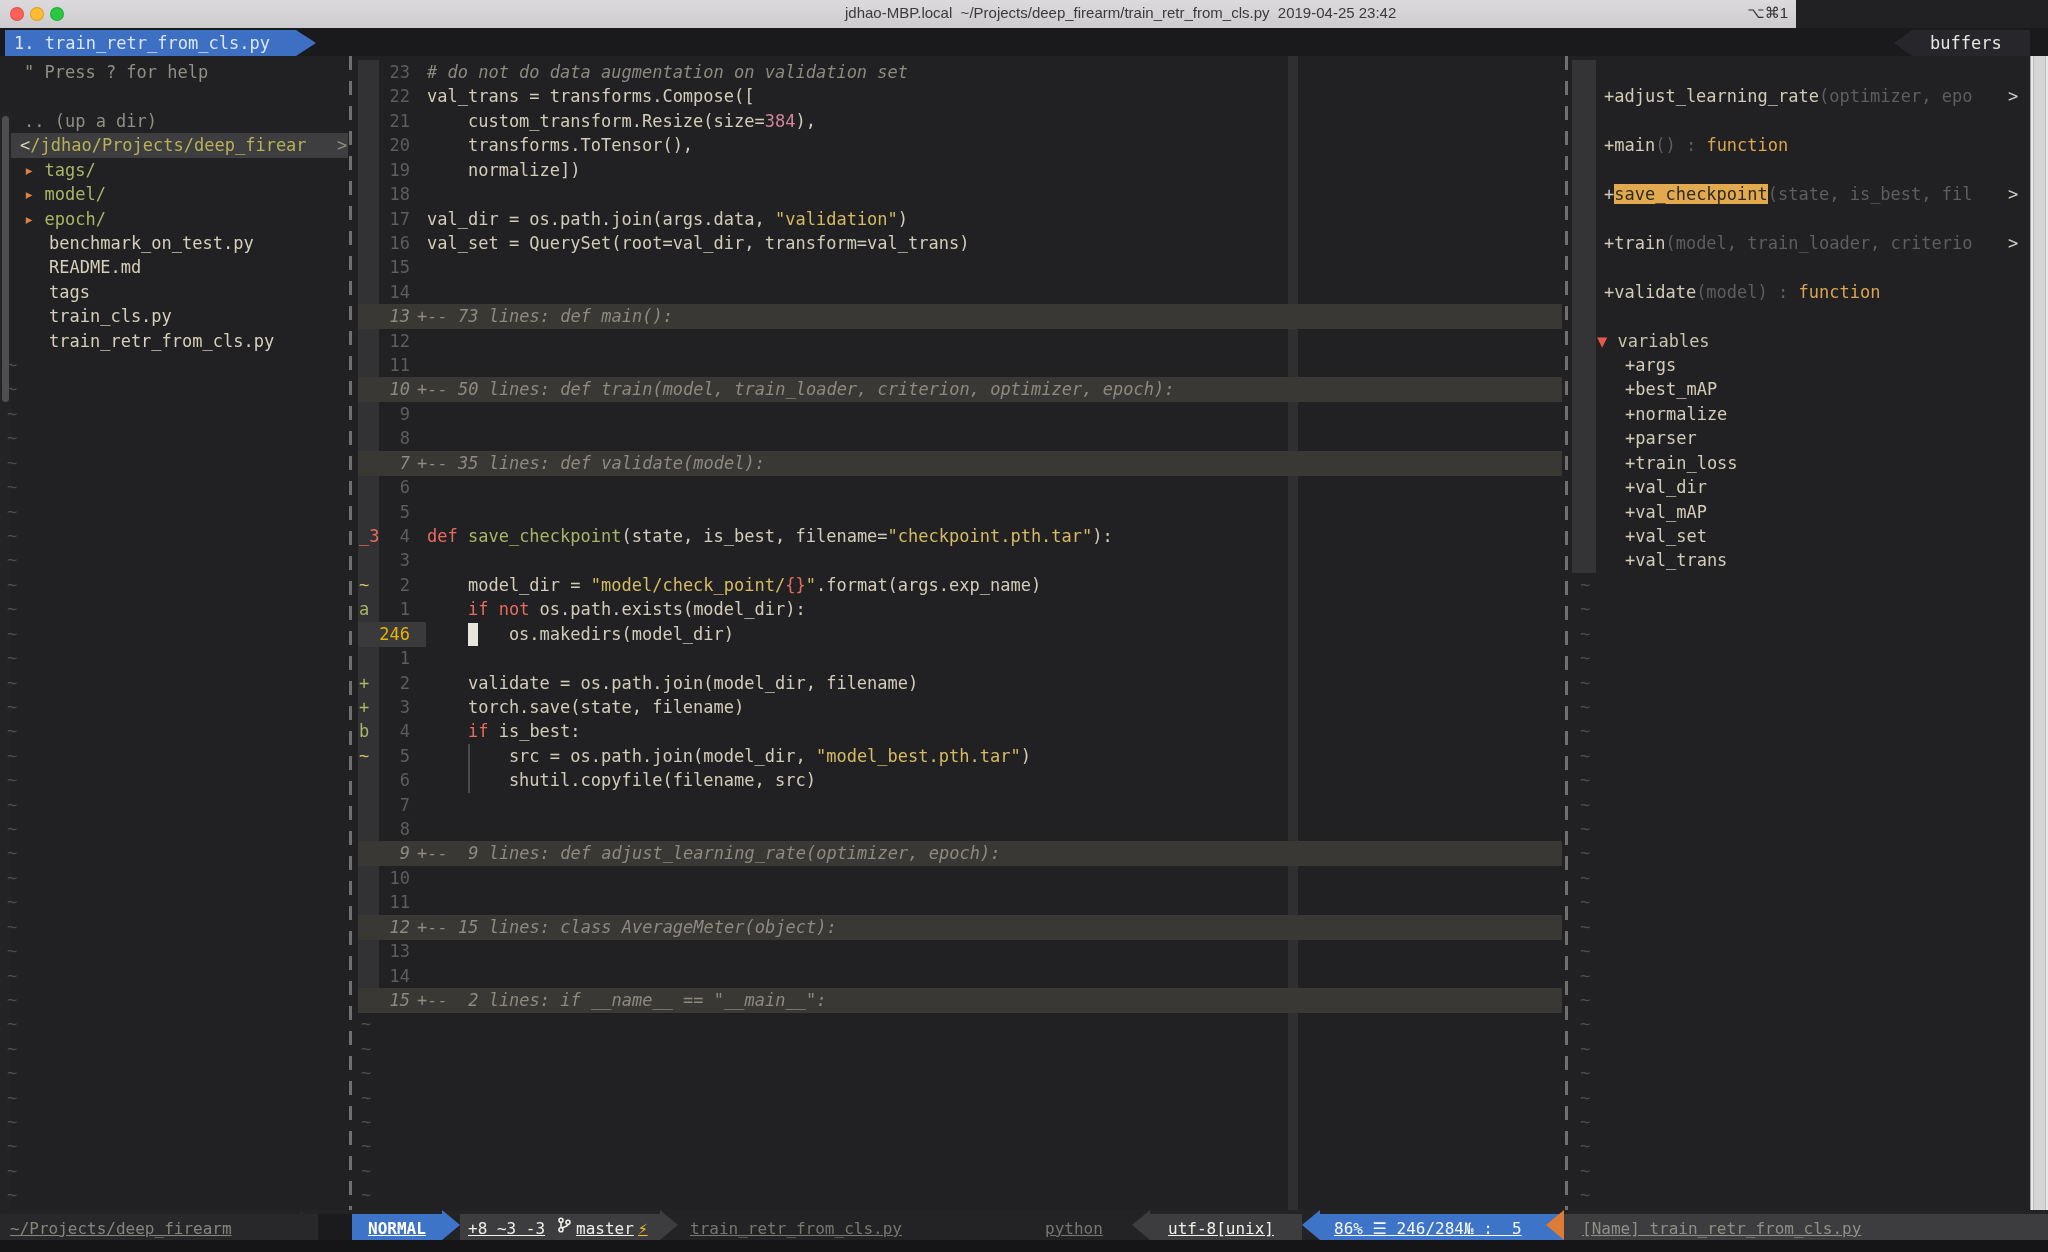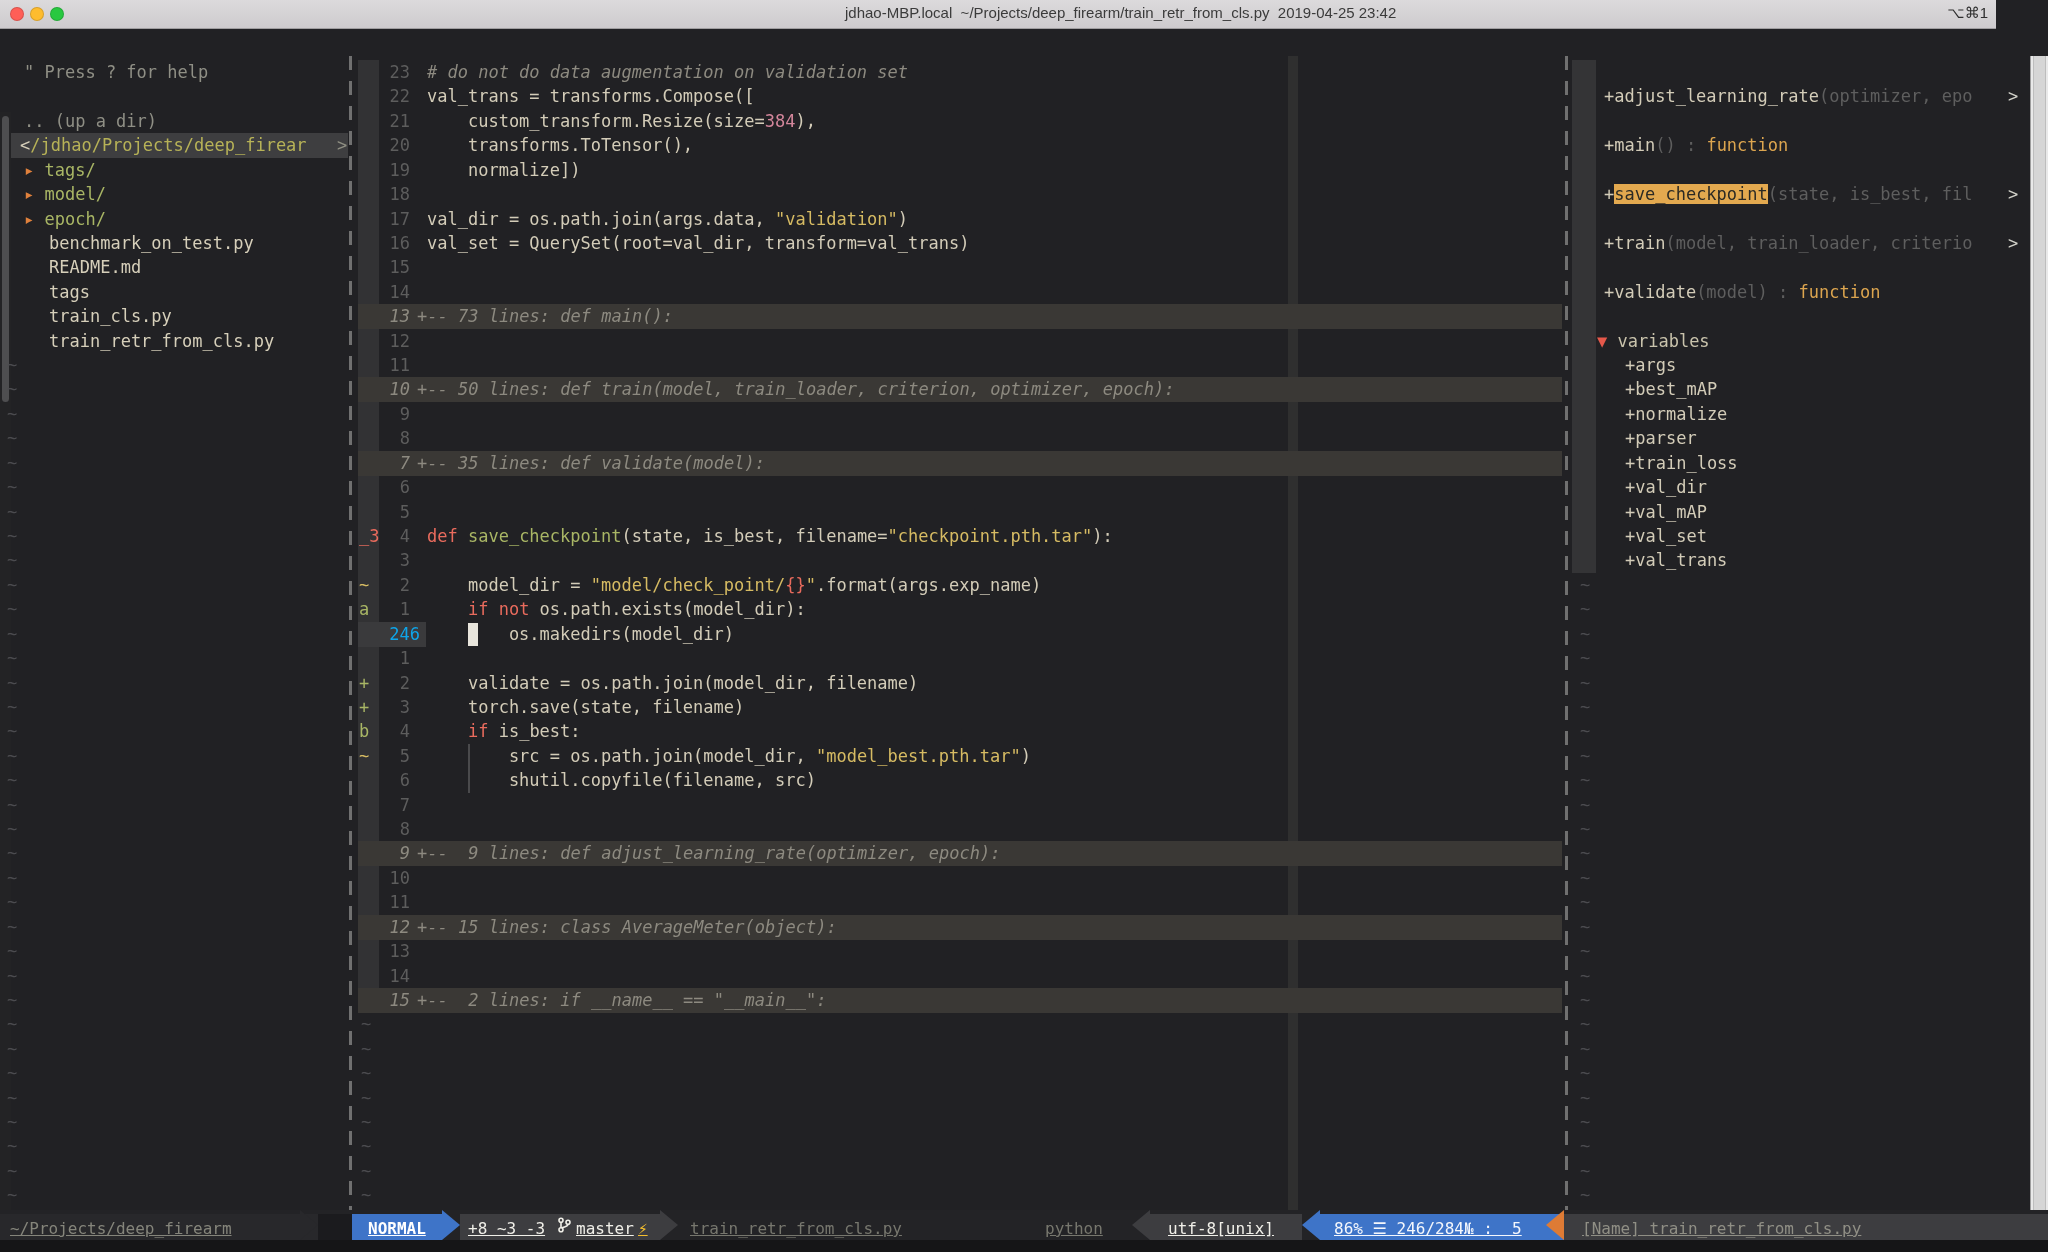--- a/index.html
+++ b/index.html
@@ -1,20 +1,20 @@
 <!DOCTYPE html>
 <html style="--hl: #e3a94f;"><head>
 <meta charset="utf-8">
 <style>
   html,body{margin:0;padding:0;background:#000;}
   #screen{position:relative;width:2048px;height:1252px;overflow:hidden;background:#212124;
           font-family:"DejaVu Sans Mono",monospace;font-size:17px;}
   .abs{position:absolute;}
   
-  #titlebar{left:0;top:0;width:1996px;height:28px;background:linear-gradient(#dcdadc,#cecbce);
+  #titlebar{left:0;top:0;width:1796px;height:28px;background:linear-gradient(#dcdadc,#cecbce);
             border-bottom:1px solid #a09ea0;font-family:"Liberation Sans",sans-serif;}
   .light{position:absolute;top:7px;width:14px;height:14px;border-radius:50%;}
   #title-text{position:absolute;left:845px;top:4px;color:#3b3b3b;font-size:15px;white-space:pre;}
   #title-shortcut{position:absolute;right:8px;top:4px;color:#2e2e2e;font-size:15px;}
   
   #tabbar{left:0;top:28px;width:2048px;height:28px;background:#1a1a1c;}
   #tab-active{position:absolute;left:5px;top:2px;width:291px;height:26px;background:#3d6fc2;}
   #tab-arrow{position:absolute;left:296px;top:2px;width:0;height:0;
              border-top:13px solid transparent;border-bottom:13px solid transparent;border-left:20px solid #3d6fc2;}
   #tab-label{position:absolute;left:14px;top:2px;line-height:26px;color:#dbe6f7;white-space:pre;}
@@ -29,21 +29,21 @@
         background:repeating-linear-gradient(#707070 0 14px,transparent 14px 25px);}
   .tilde{color:#4b4b4f;}
   
   .g{color:#8f8f85;} .dir{color:#a9b665;} .file{color:#d6cfba;} .arr{color:#e0813c;} 
   .root{color:#b7b257;} .lt{color:#d6cfba;} .ext{color:#8e8e82;}
   
   .t{color:#d3ccb8;} .c{color:#8d8a80;font-style:italic;} .k{color:#e96b5d;} .f{color:#a9b665;}
   .s{color:#d6bb63;} .d{color:#d3869b;} .x{color:#e96b5d;}
   .ft{color:#8d8a80;font-style:italic;}
   .num{position:absolute;left:358px;width:52px;text-align:right;color:#5d5d5d;}
-  .num-fold{color:#8d8a80;font-style:italic;} .num-cur{color:#0ea5e9;margin-left:10px;}
+  .num-fold{color:#8d8a80;font-style:italic;} .num-cur{color:#eab308;}
   .sign{position:absolute;left:359px;}
   .sg-red{color:#e96b5d;} .sg-yel{color:#d6bb63;} .sg-grn{color:#a9b665;}
   
   .sig{color:#5e5e5e;} .kw{color:#dca54f;margin-top:36px;} .hl{background:var(--hl,#e3a94f);color:#2b2a24;}
   .hdr{color:#c9c3ac;} .tri{color:#e5584a;} .trunc{color:#d0d0c8;}
   
   #statusline{left:0;top:1210px;width:2048px;height:30px;background:#232326;font-size:16px;}
   .seg{position:absolute;top:4px;height:30px;line-height:30px;white-space:pre;text-decoration:underline;}
   .ptri-r{position:absolute;top:0;width:0;height:0;border-top:15px solid transparent;border-bottom:15px solid transparent;}
   .ptri-l{position:absolute;top:0;width:0;height:0;border-top:15px solid transparent;border-bottom:15px solid transparent;}
@@ -60,20 +60,28 @@
 <div id="screen">
 
   <div class="abs" id="titlebar">
     <span class="light" id="light-red" style="left: 10px; background: rgb(255, 95, 87); border: 1px solid rgba(0, 0, 0, 0.15); box-sizing: border-box;"></span>
     <span class="light" id="light-yellow" style="left: 30px; background: rgb(254, 188, 46); border: 1px solid rgba(0, 0, 0, 0.15); box-sizing: border-box;"></span>
     <span class="light" id="light-green" style="left: 50px; background: rgb(40, 200, 64); border: 1px solid rgba(0, 0, 0, 0.15); box-sizing: border-box;"></span>
     <span id="title-text">jdhao-MBP.local  ~/Projects/deep_firearm/train_retr_from_cls.py  2019-04-25 23:42</span>
     <span id="title-shortcut">⌥⌘1</span>
   </div>
 
+  <div class="abs" id="tabbar">
+    <div id="tab-active" style="background: rgb(61, 111, 194);"></div>
+    <div id="tab-arrow" style="border-left-color: rgb(61, 111, 194);"></div>
+    <div id="tab-label">1. train_retr_from_cls.py</div>
+    <div id="buffers-arrow"></div>
+    <div id="buffers-bg"></div>
+    <div id="buffers-label">buffers</div>
+  </div>
 
   <div class="abs" id="main">
     <div id="sb-left" class="abs">
       <div id="sb-left-thumb"></div>
     </div>
 
     <div id="nerdtree">
         <div class="row" style="top: 4px; left: 24px;"><span class="g">" Press ? for help</span></div>
         <div class="row" style="top: 52.84px; left: 24px;"><span class="g">.. (up a dir)</span></div>
         <div class="row" style="top: 77.26px; left: 11px; width: 337px; background: rgb(62, 62, 64);"></div>

